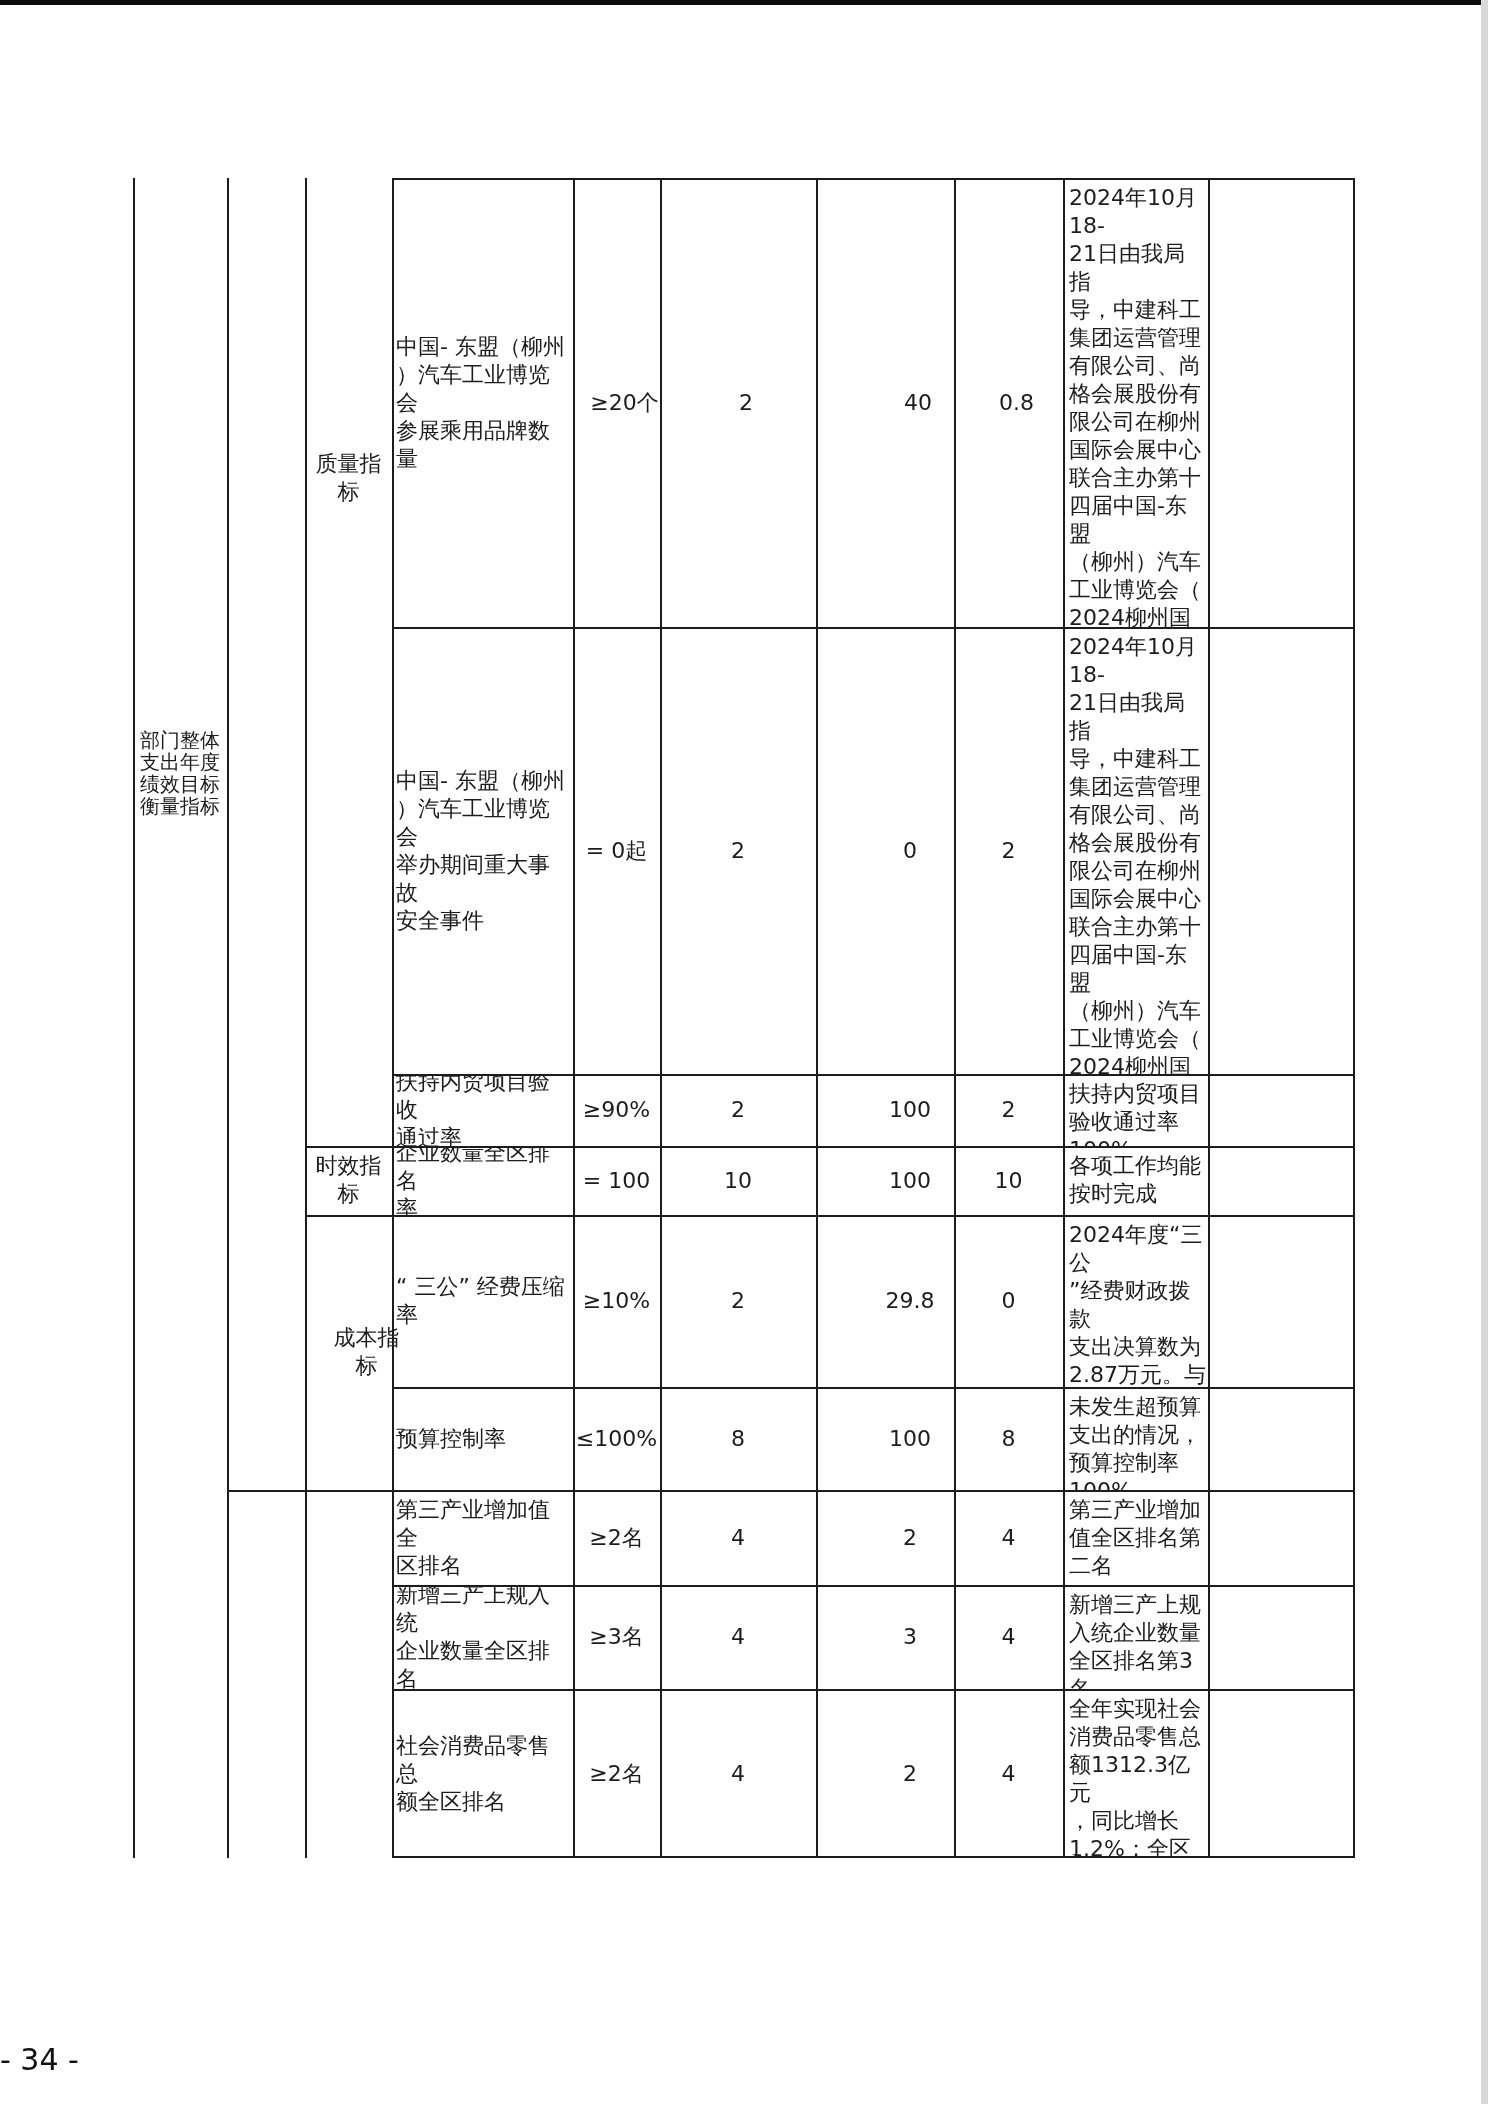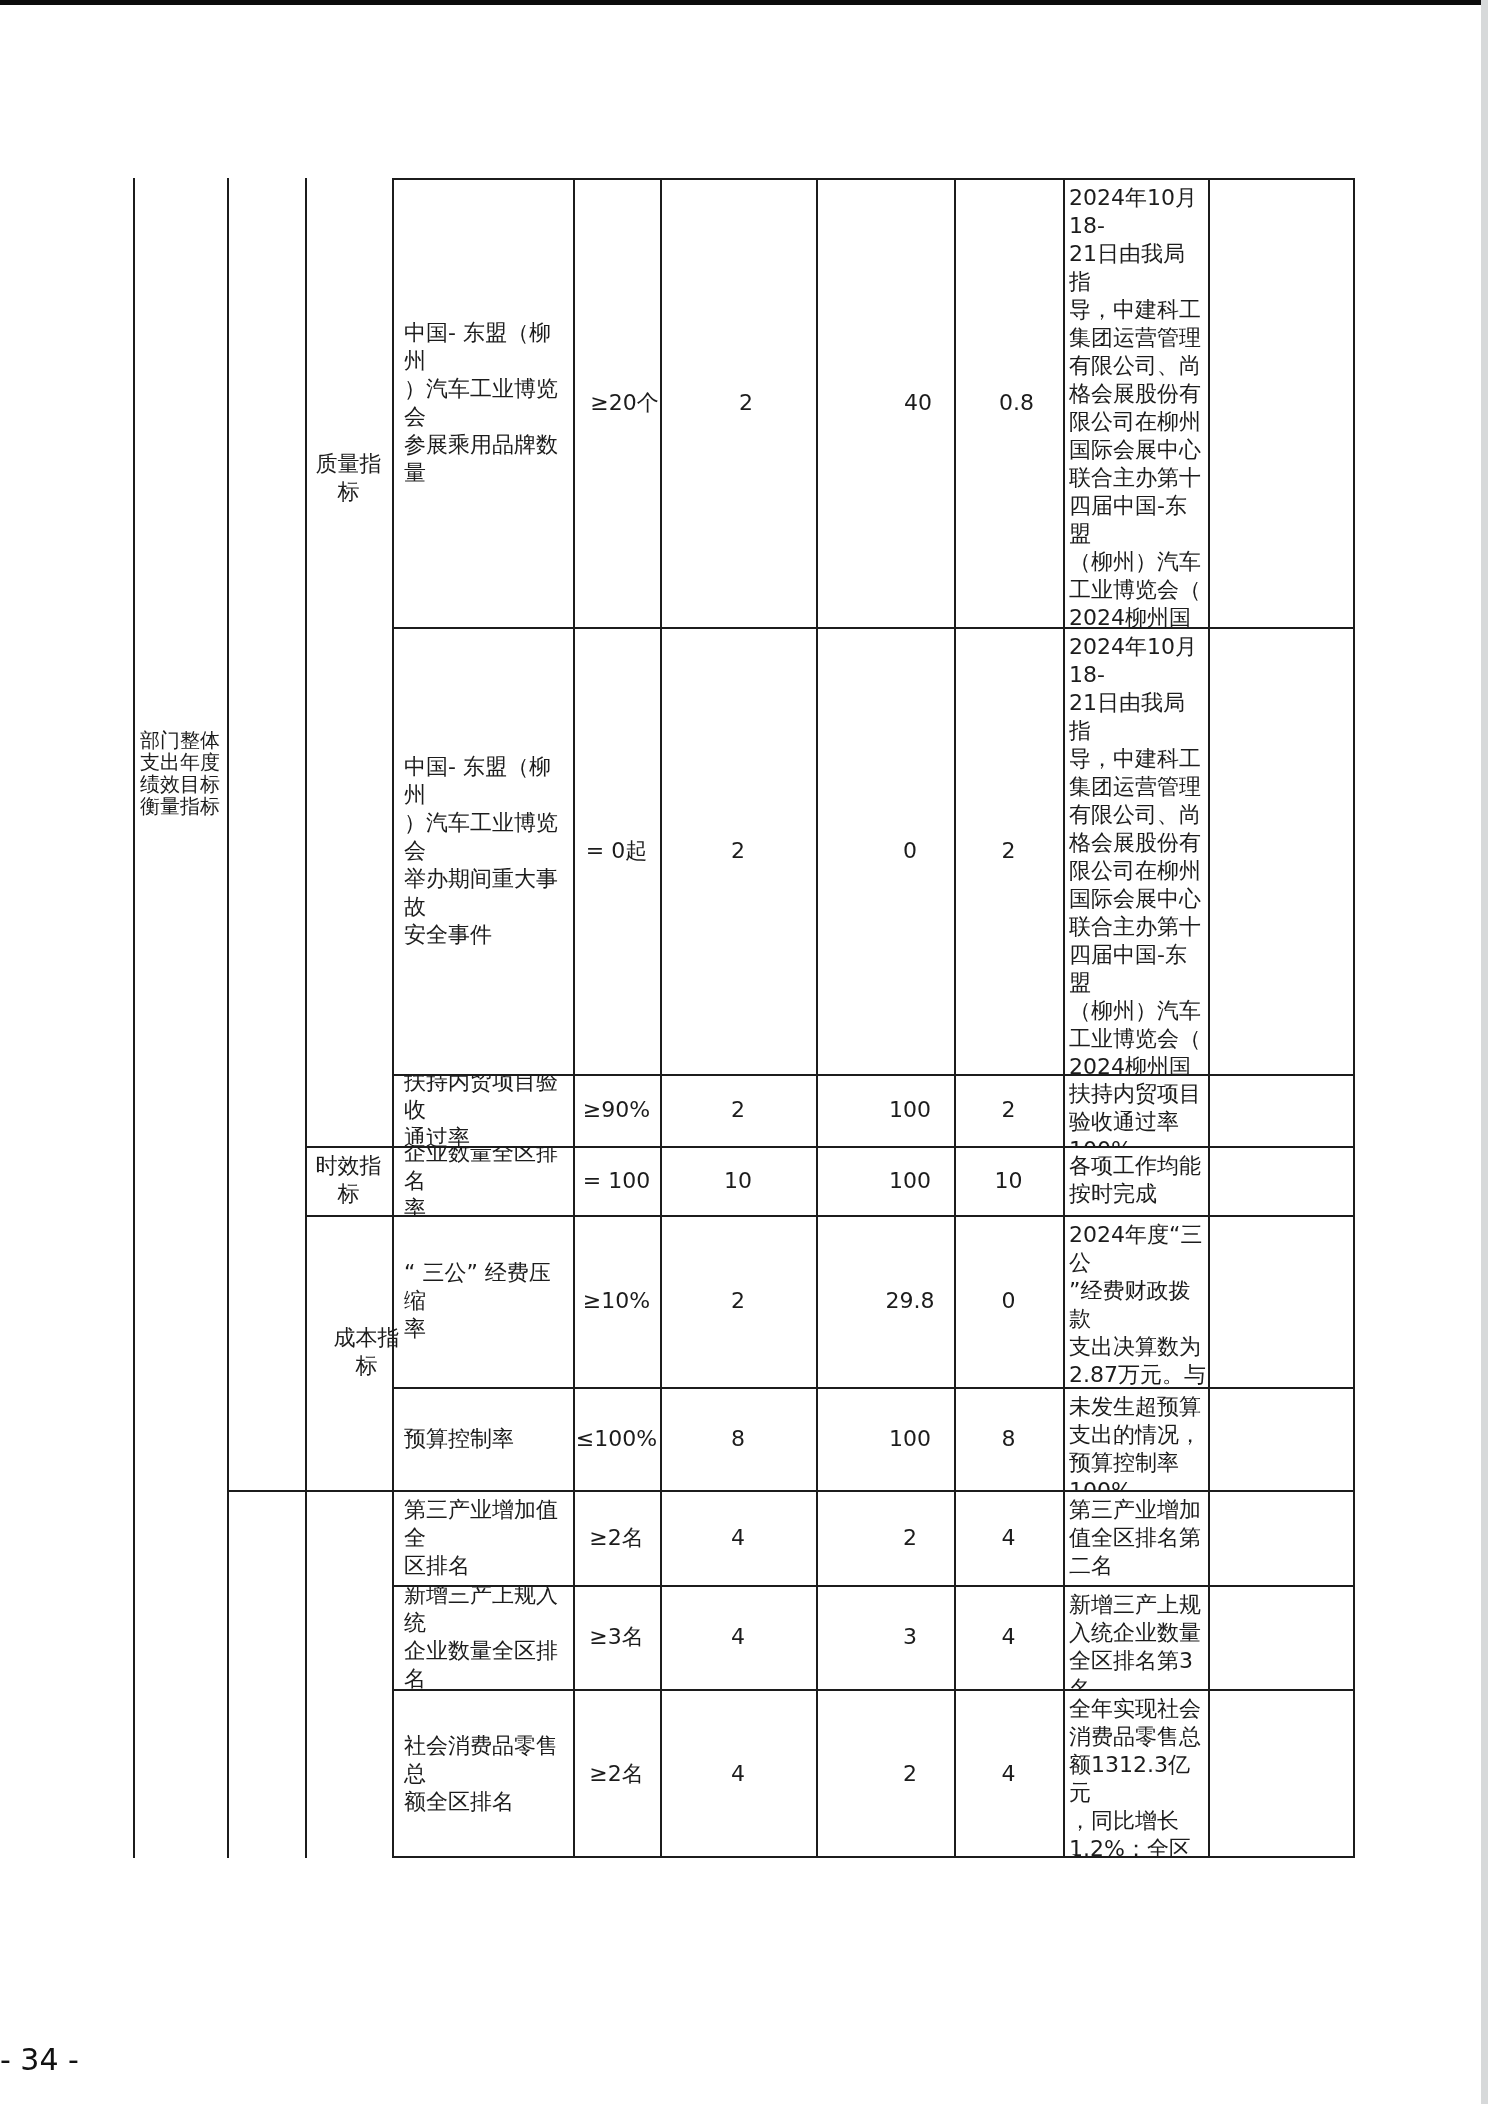--- a/index.html
+++ b/index.html
@@ -20,21 +20,21 @@
   
   .vl{position:absolute;width:2px;top:178px;height:1680px;background:#1c1c1c;}
   .hl{position:absolute;height:2px;background:#1c1c1c;}
   
   .cell{
     position:absolute;box-sizing:border-box;
     font-size:22px;line-height:28px;
     display:flex;align-items:center;justify-content:center;
     text-align:center;white-space:pre-line;overflow:hidden;
   }
-  .cell.left{justify-content:flex-start;text-align:left;padding:0 4px 0 12px;}
+  .cell.left{justify-content:flex-start;text-align:left;padding:0 4px 0 4px;}
   .cell.exp{align-items:flex-start;justify-content:flex-start;text-align:left;
             padding:6px 2px 0 6px;}
   
   .c4{left:392px;width:181px;}
   .c5{left:573px;width:87px;}
   .c6{left:660px;width:156px;}
   .c7{left:816px;width:138px;margin-left:25px;}
   .c8{left:954px;width:109px;}
   .c9{left:1063px;width:145px;}
   

